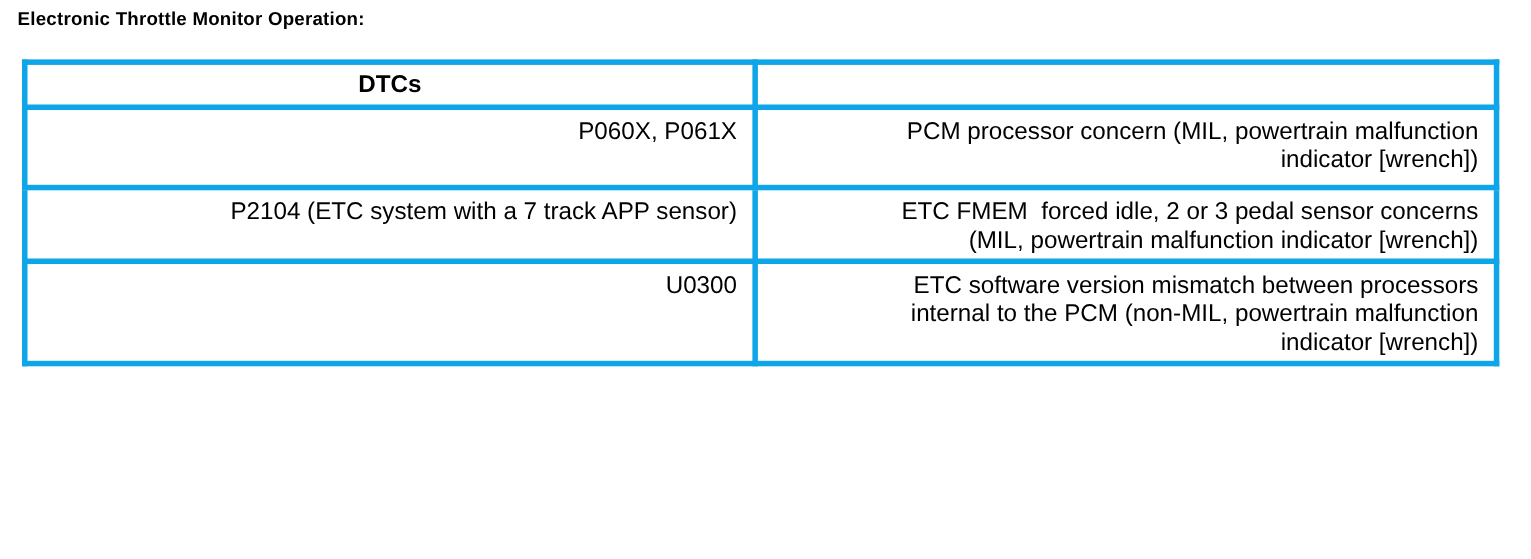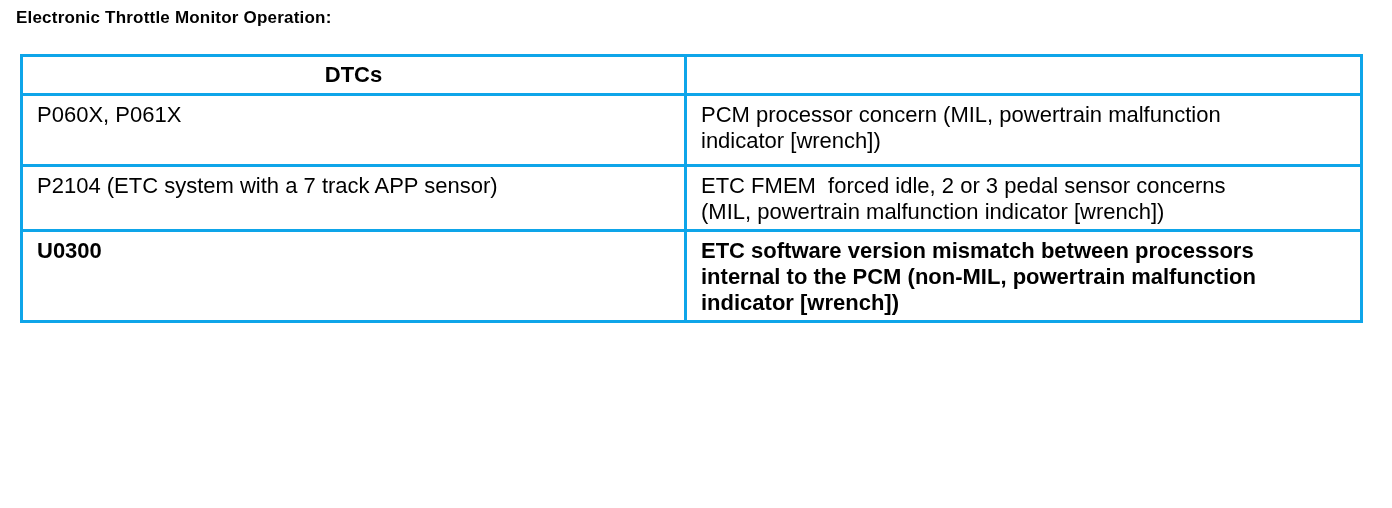--- a/index.html
+++ b/index.html
@@ -27,46 +27,46 @@
   table.dtc-table {
     position: absolute;
     left: 20px;
     top: 54px;
     width: 1343px;
     border-collapse: collapse;
     table-layout: fixed;
   }
   .dtc-table th,
   .dtc-table td {
-    border: 3px solid #0ea5e9;
+    border: 5px solid #0ea5e9;
     background: #ffffff;
   }
   .col-dtc   { width: 664px; }
   .col-desc  { width: auto; }
   .dtc-table th {
     font-size: 22px;
     font-weight: bold;
     text-align: center;
     vertical-align: middle;
     height: 32px;
     padding: 2px 10px;
   }
   .dtc-table td {
     font-size: 22px;
     line-height: 26px;
-    text-align: left;
+    text-align: right;
     vertical-align: top;
     padding: 6px 14px 4px;
     white-space: pre-wrap;
   }
   tr.row-1 td { height: 58px; }
   tr.row-2 td { height: 52px; }
   tr.row-3 td { height: 54px; }
   tr.row-4 td { height: 93px; }
-  tr.row-5 td { height: 70px; font-weight: bold; }
+  tr.row-5 td { height: 70px; }
 </style>
 </head>
 <body>
 
 <div class="page-title">Electronic Throttle Monitor Operation:</div>
 
 <table class="dtc-table">
   <colgroup>
     <col class="col-dtc">
     <col class="col-desc">

